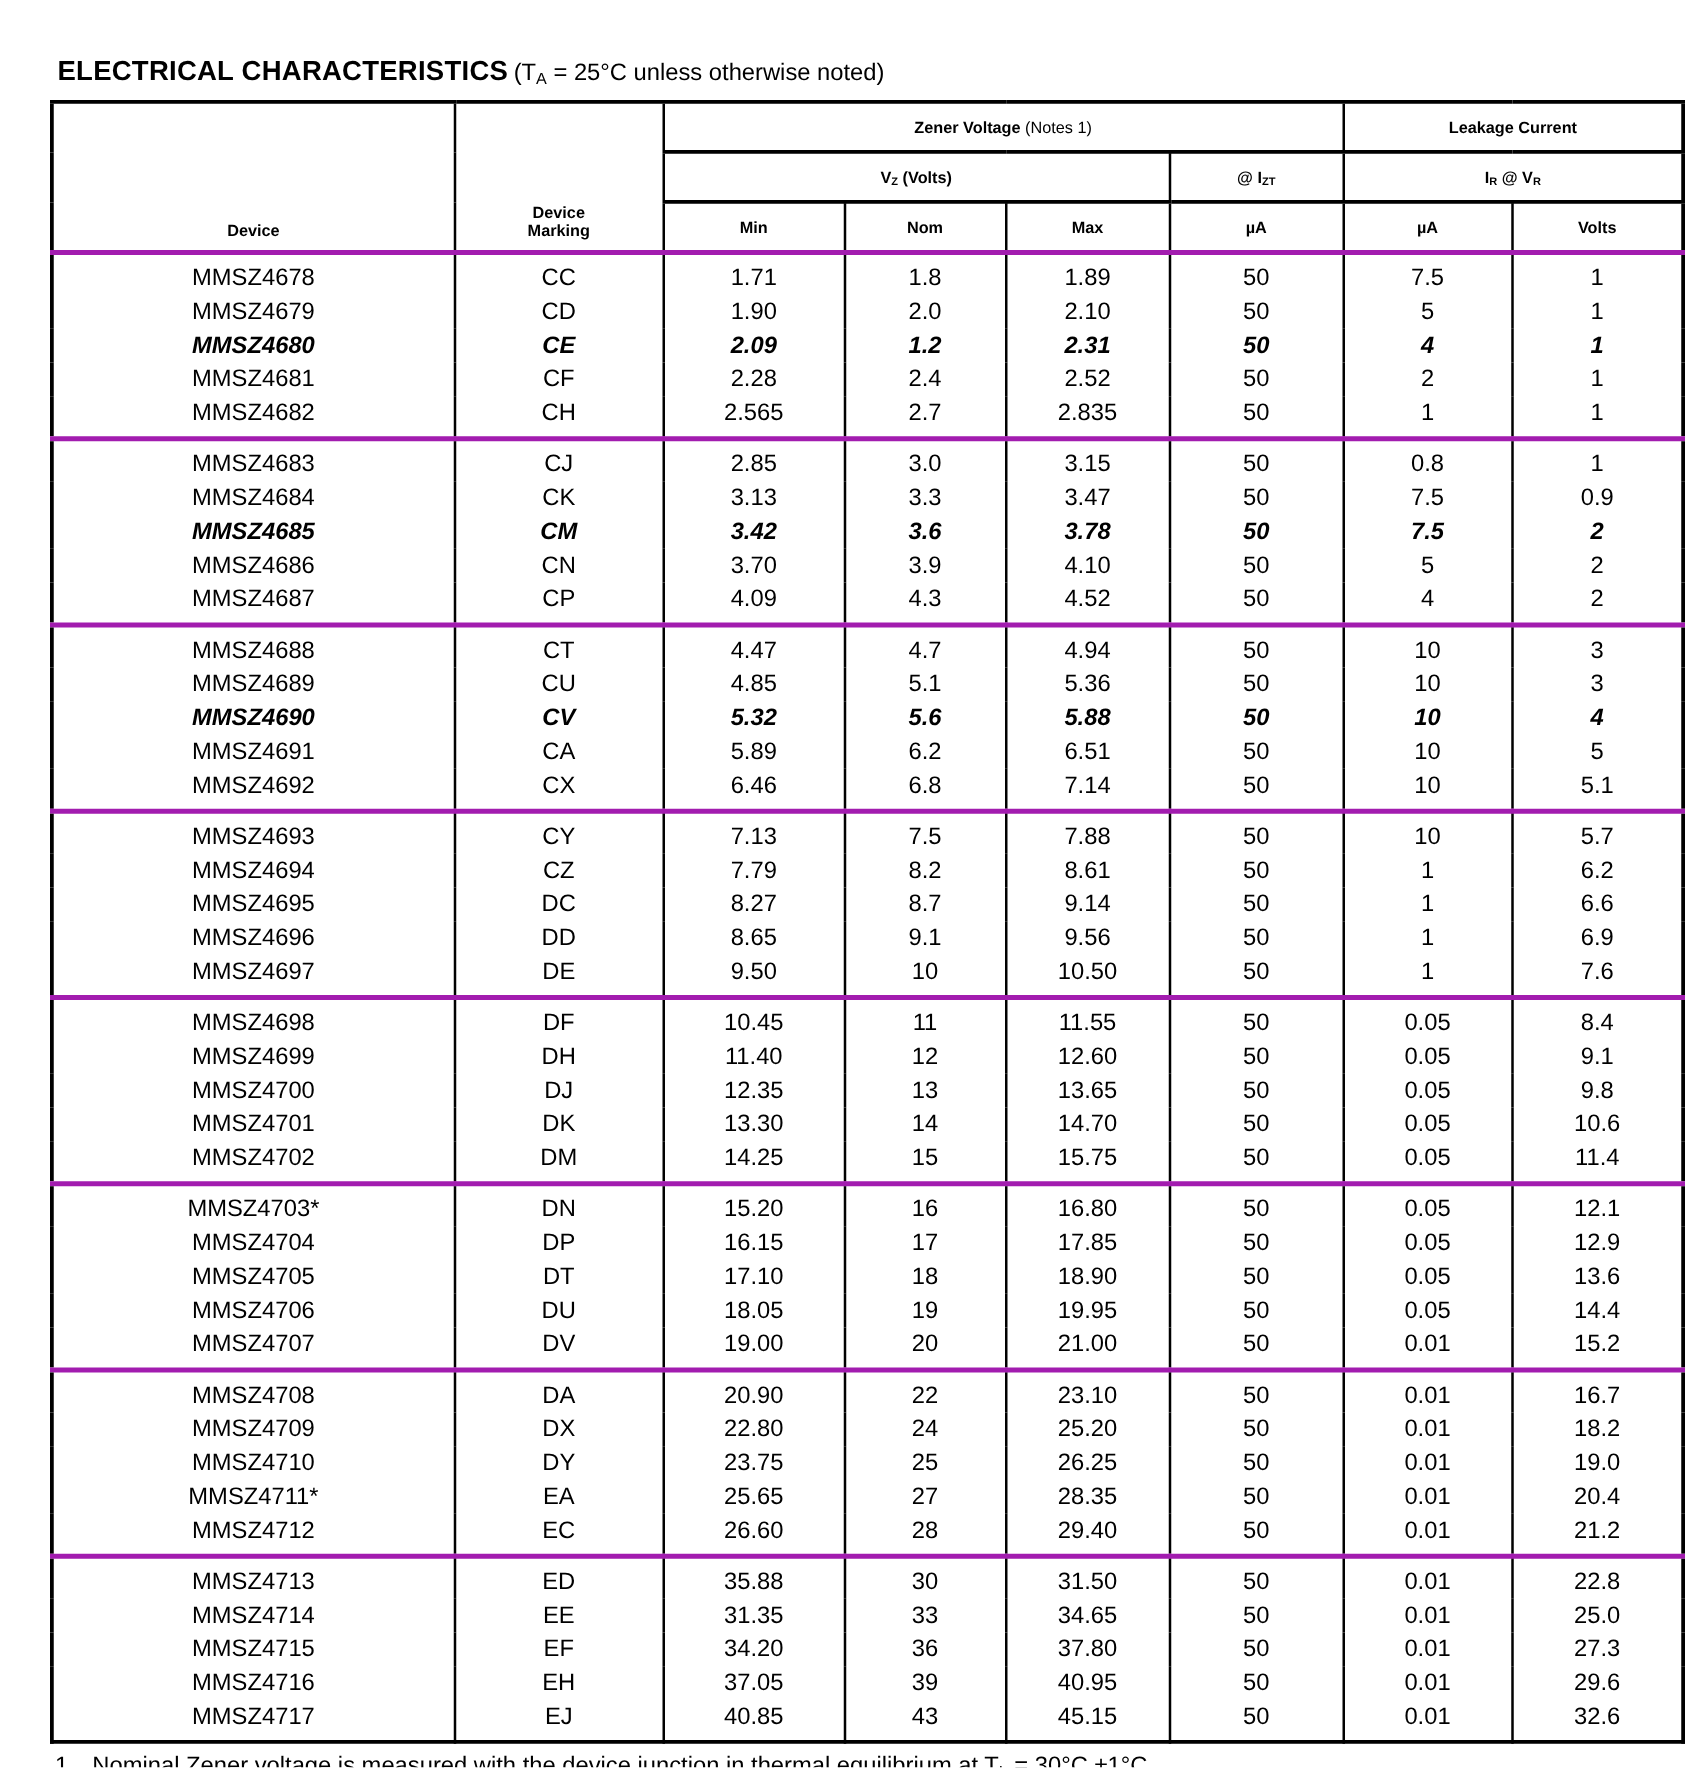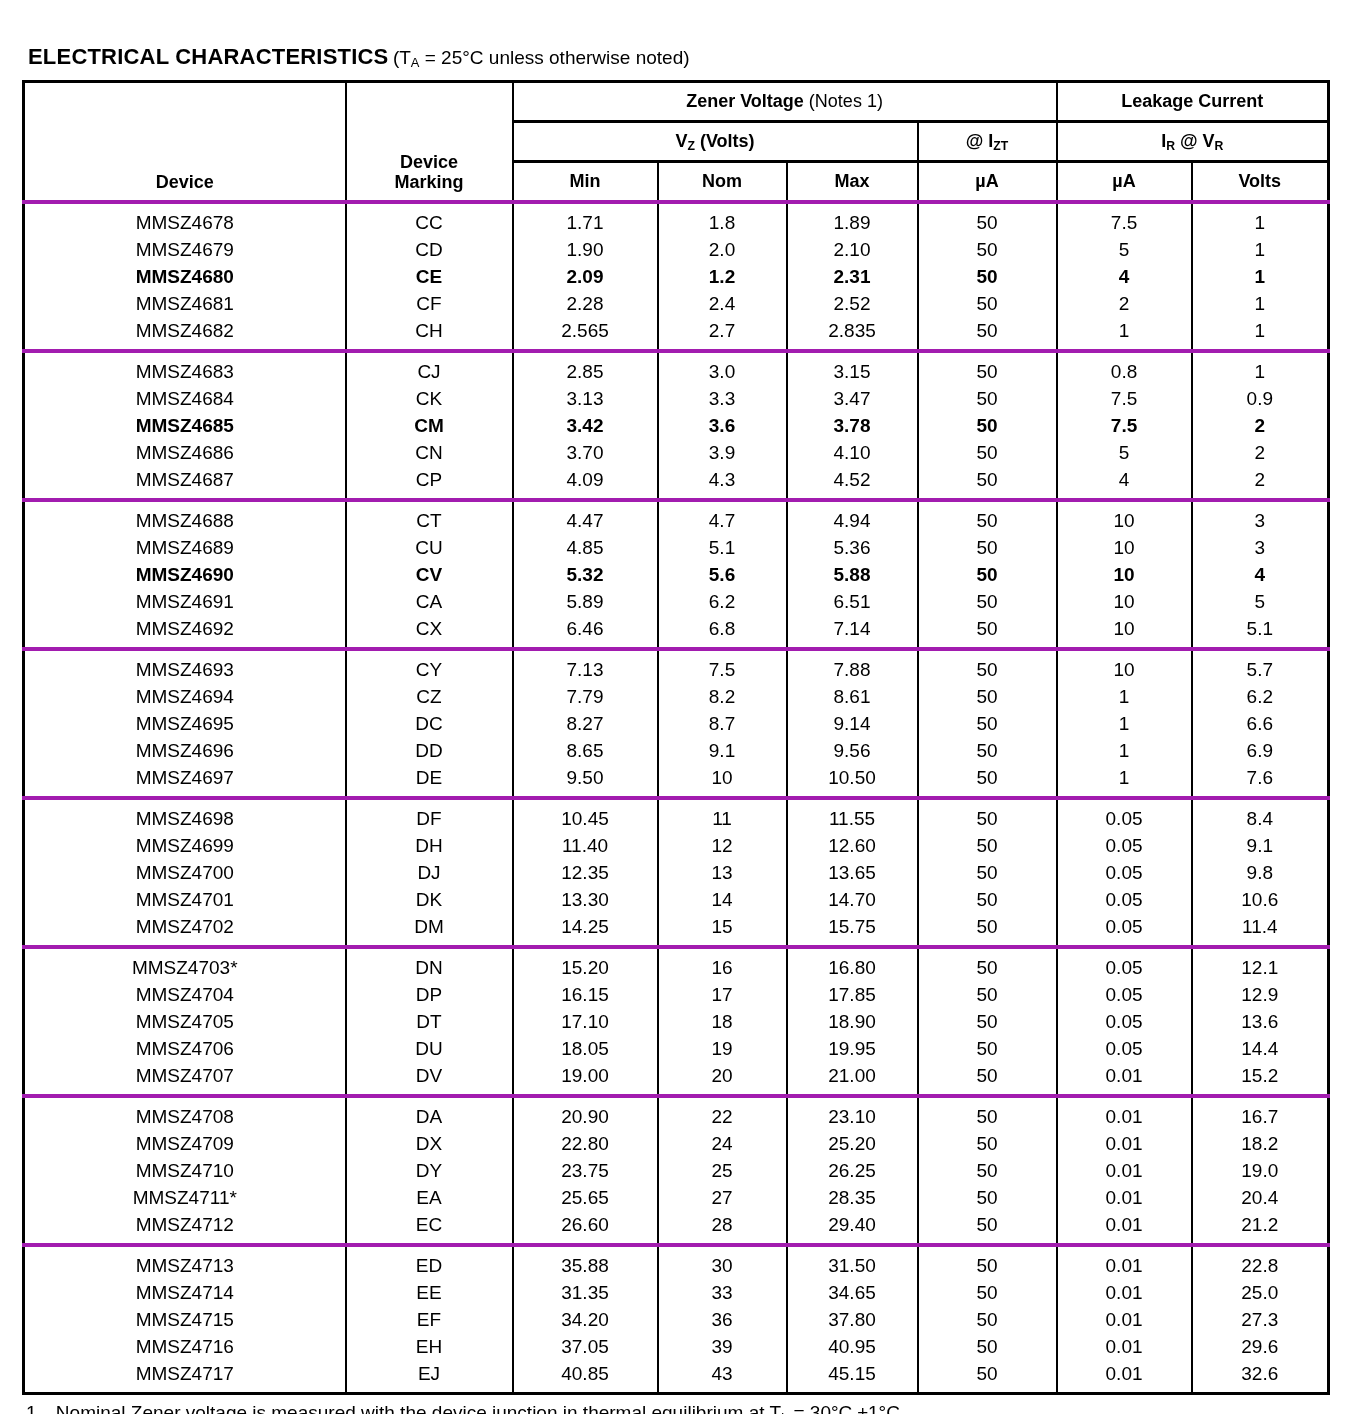--- a/index.html
+++ b/index.html
@@ -6,21 +6,21 @@
     margin: 0;
     padding: 0;
     background: #ffffff;
     color: #000000;
     font-family: "Liberation Sans", sans-serif;
   }
   .page {
     width: 1349px;
     height: 1414px;
     box-sizing: border-box;
-    padding: 44px 20px 0 22px;
+    padding: 44px 20px 0 40px;
     background: #ffffff;
     overflow: hidden;
   }
   .title-line {
     margin-left: 6px;
     margin-bottom: 10px;
     white-space: nowrap;
   }
   .title-main {
     font-size: 22px;
@@ -43,21 +43,21 @@
     border: 3px solid #000;
   }
   table.chars th, table.chars td {
     border-left: 2px solid #000;
     border-right: 2px solid #000;
     text-align: center;
     padding: 0;
     overflow: hidden;
   }
   thead th {
-    font-size: 18px;
+    font-size: 13px;
     font-weight: bold;
     border-top: 3px solid #000;
     border-bottom: 3px solid #000;
     height: 37px;
     vertical-align: middle;
   }
   thead th.span-head {
     vertical-align: bottom;
     padding-bottom: 7px;
     white-space: pre-line;
@@ -70,20 +70,21 @@
   tbody.group td {
     font-size: 19px;
     height: 27px;
     line-height: 27px;
     vertical-align: middle;
   }
   tbody.group tr:first-child td { padding-top: 5px; }
   tbody.group tr:last-child td  { padding-bottom: 5px; }
   tr.em td {
     font-weight: bold;
+    font-style: italic;
   }
   .footnote {
     margin-top: 7px;
     margin-left: 4px;
     font-size: 19px;
     display: flex;
     align-items: baseline;
   }
   .footnote .fn-num { margin-right: 14px; }
 </style>

